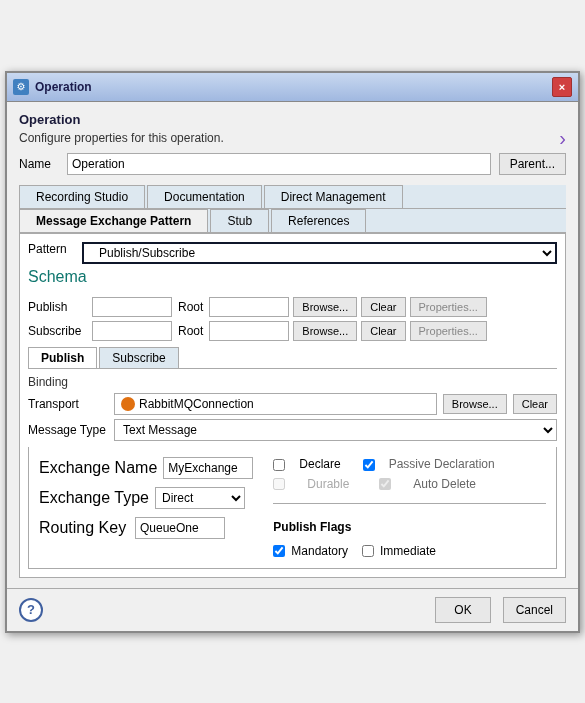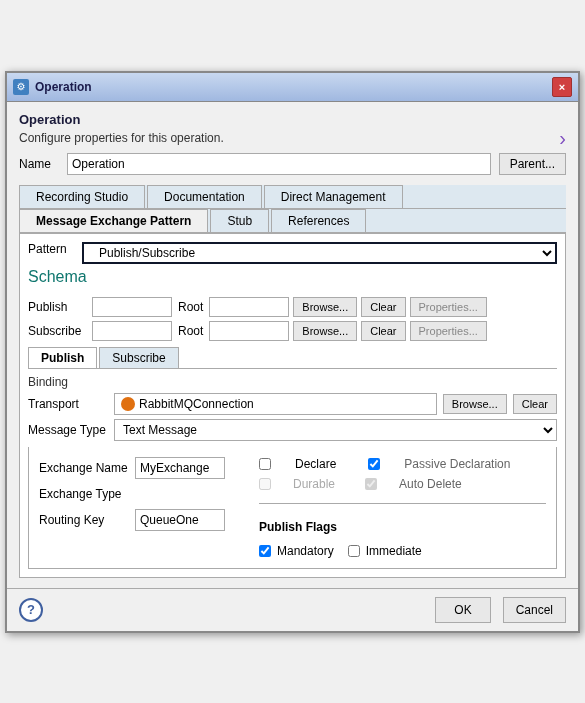--- a/index.html
+++ b/index.html
@@ -293,21 +293,21 @@
       gap: 8px;
       min-width: 200px;
     }
     .producer-field-row {
       display: flex;
       align-items: center;
       gap: 6px;
     }
     .producer-field-label {
       min-width: 90px;
-      font-size: 12px;
+      font-size: 16px;
     }
     .producer-input {
       width: 90px;
       height: 22px;
       border: 1px solid #aaa;
       padding: 2px 4px;
       font-size: 12px;
       background: white;
     }
     .exchange-type-select {
@@ -502,29 +502,35 @@
 
         <div class="producer-panel">
 
           <div class="producer-left">
             <div class="producer-field-row">
               <span class="producer-field-label">Exchange Name</span>
               <input class="producer-input" type="text" value="MyExchange" style="">
             </div>
             <div class="producer-field-row">
               <span class="producer-field-label">Exchange Type</span>
+              <select class="exchange-type-select">
+                <option>Direct</option>
+                <option>Topic</option>
+                <option>Fanout</option>
+                <option>Headers</option>
+              </select>
             </div>
             <div class="producer-field-row">
               <span class="producer-field-label">Routing Key</span>
               <input class="producer-input" type="text" value="QueueOne" style="">
             </div>
           </div>
 
           <div class="producer-right">
-            <div style="display:flex; gap:24px; align-items:center;">
+            <div style="display:flex; gap:14px; align-items:flex-end;">
               <input type="checkbox" id="chk-declare" style="">
               <label class="check-label" for="chk-declare">Declare</label>
               <input type="checkbox" id="chk-passive" checked="" style="margin-left: 8px;">
               <label class="check-label checked-disabled" for="chk-passive">Passive Declaration</label>
             </div>
             <div style="display:flex; gap:22px; align-items:center;">
               <input type="checkbox" id="chk-durable" disabled="" style="">
               <label class="check-label disabled" for="chk-durable">Durable</label>
               <input type="checkbox" id="chk-autodelete" checked="" disabled="" style="margin-left: 8px;">
               <label class="check-label checked-disabled" for="chk-autodelete">Auto Delete</label>

